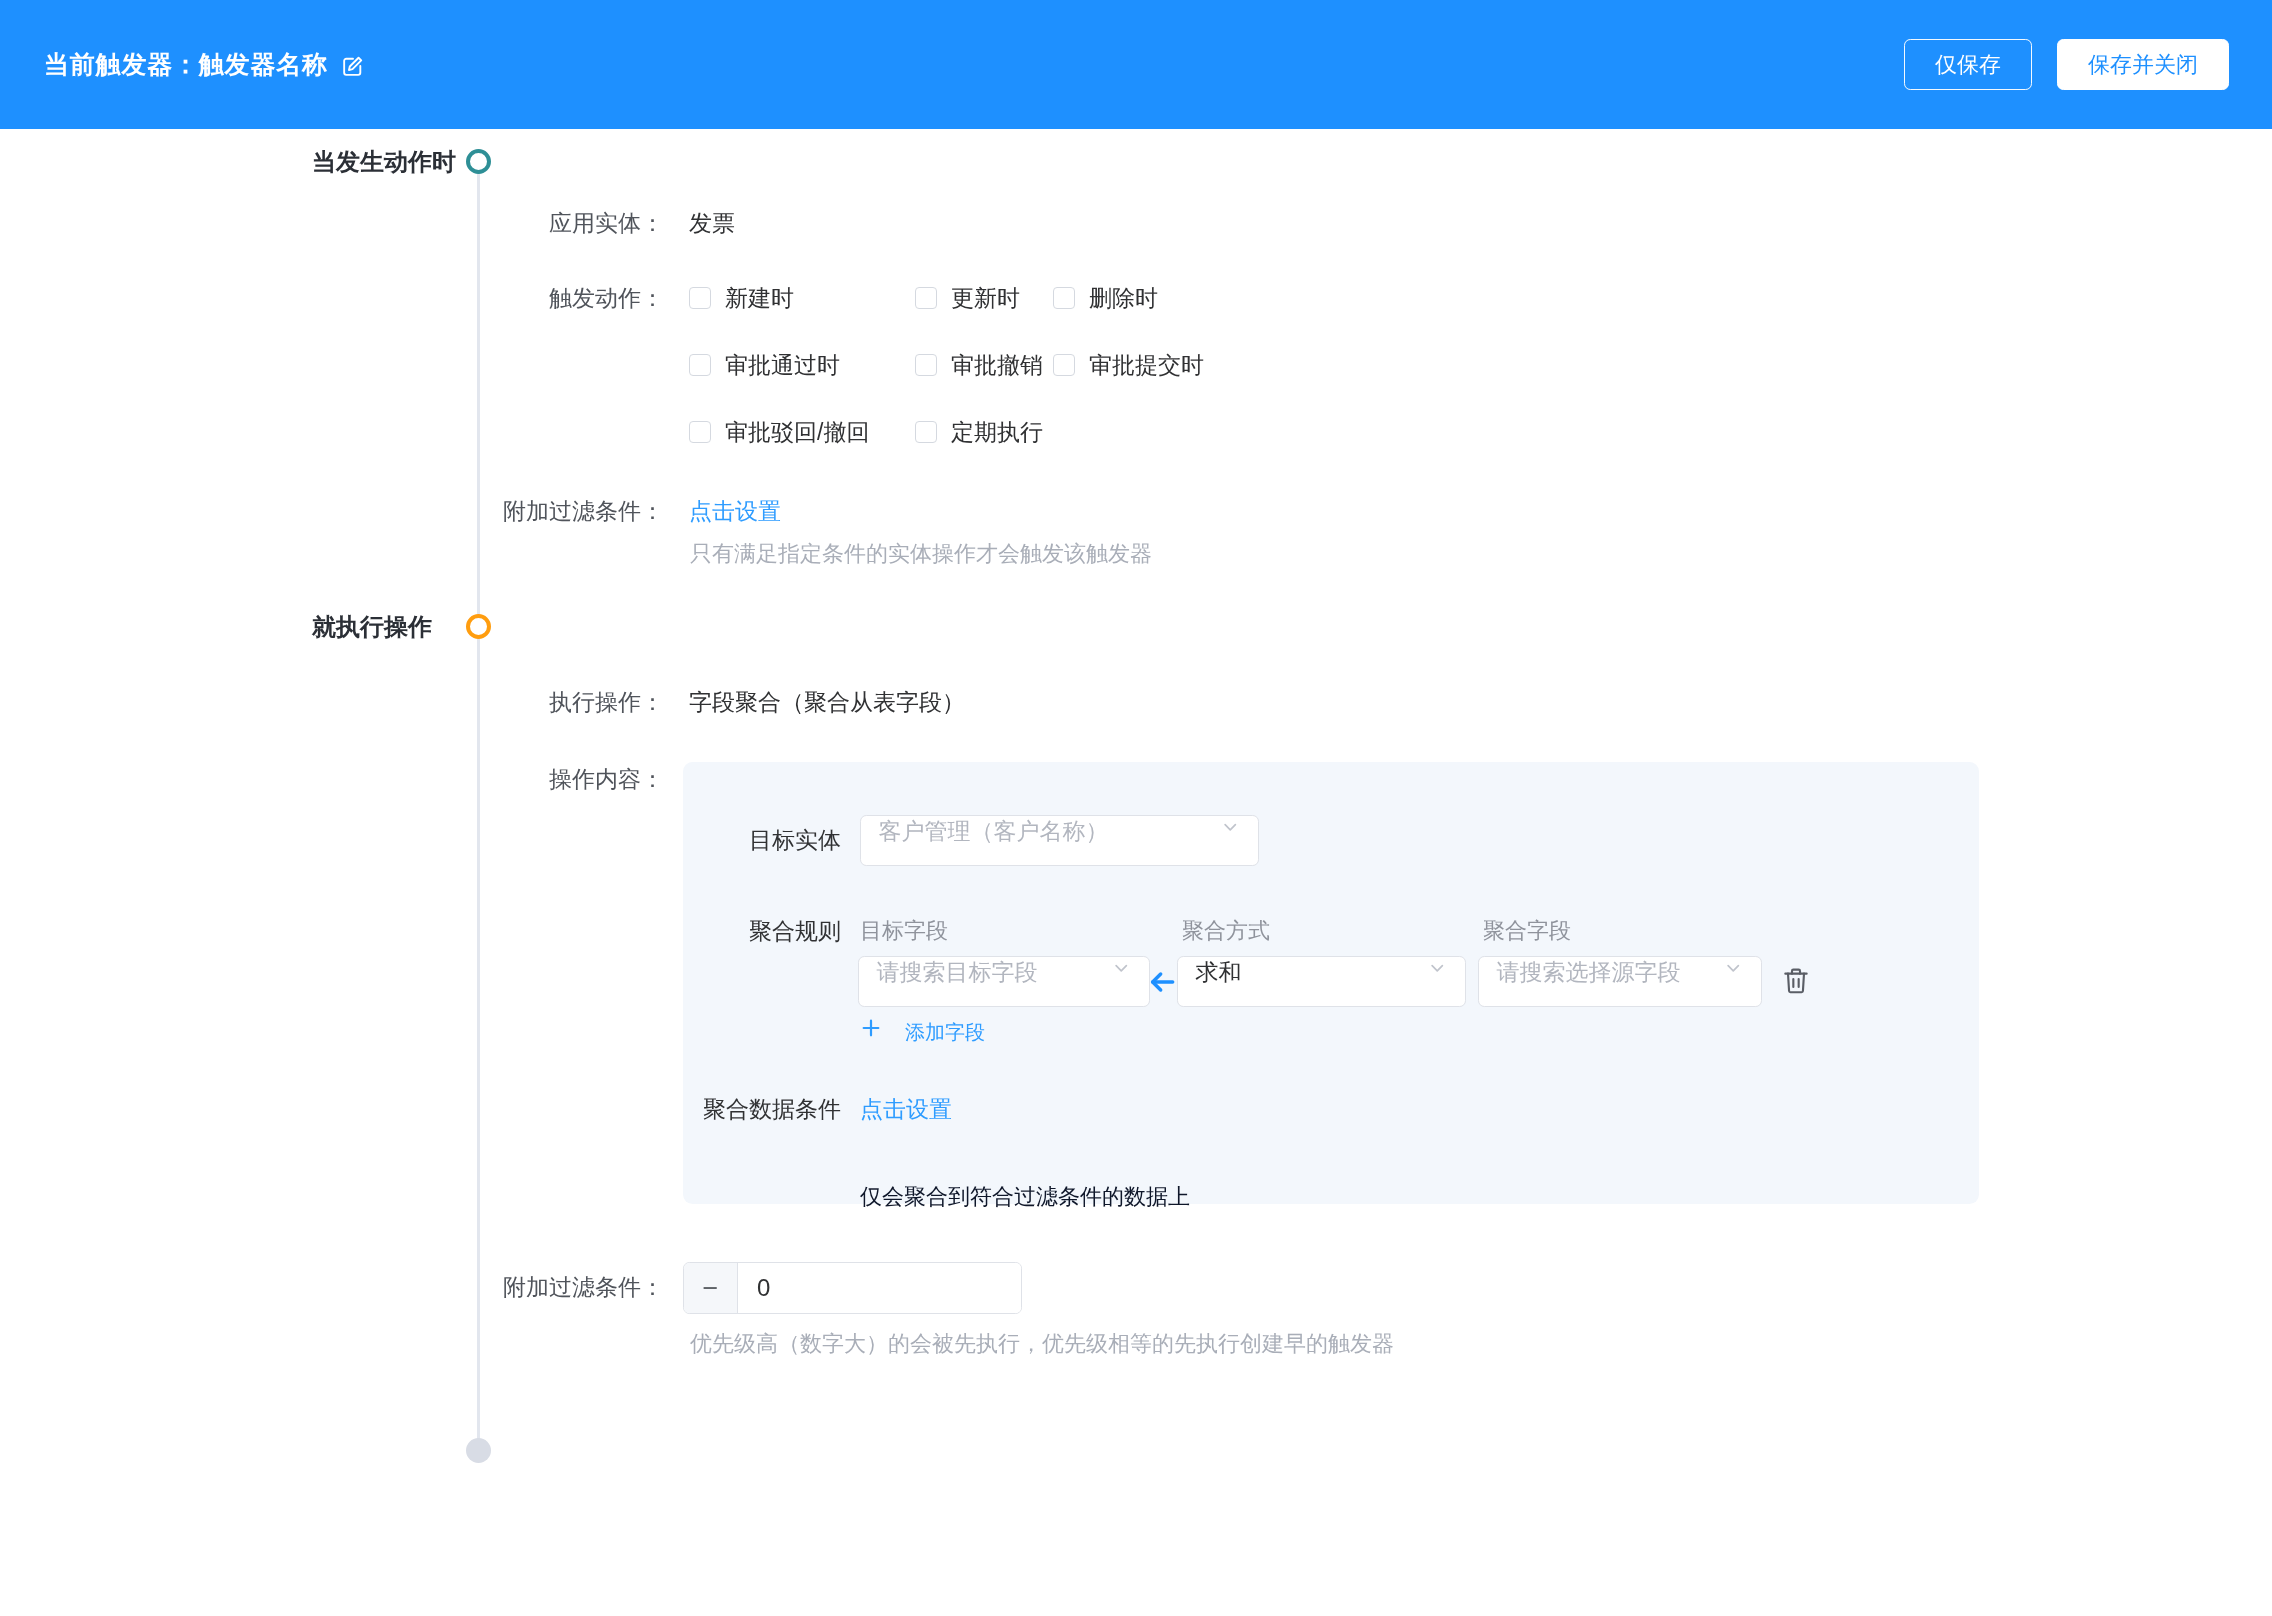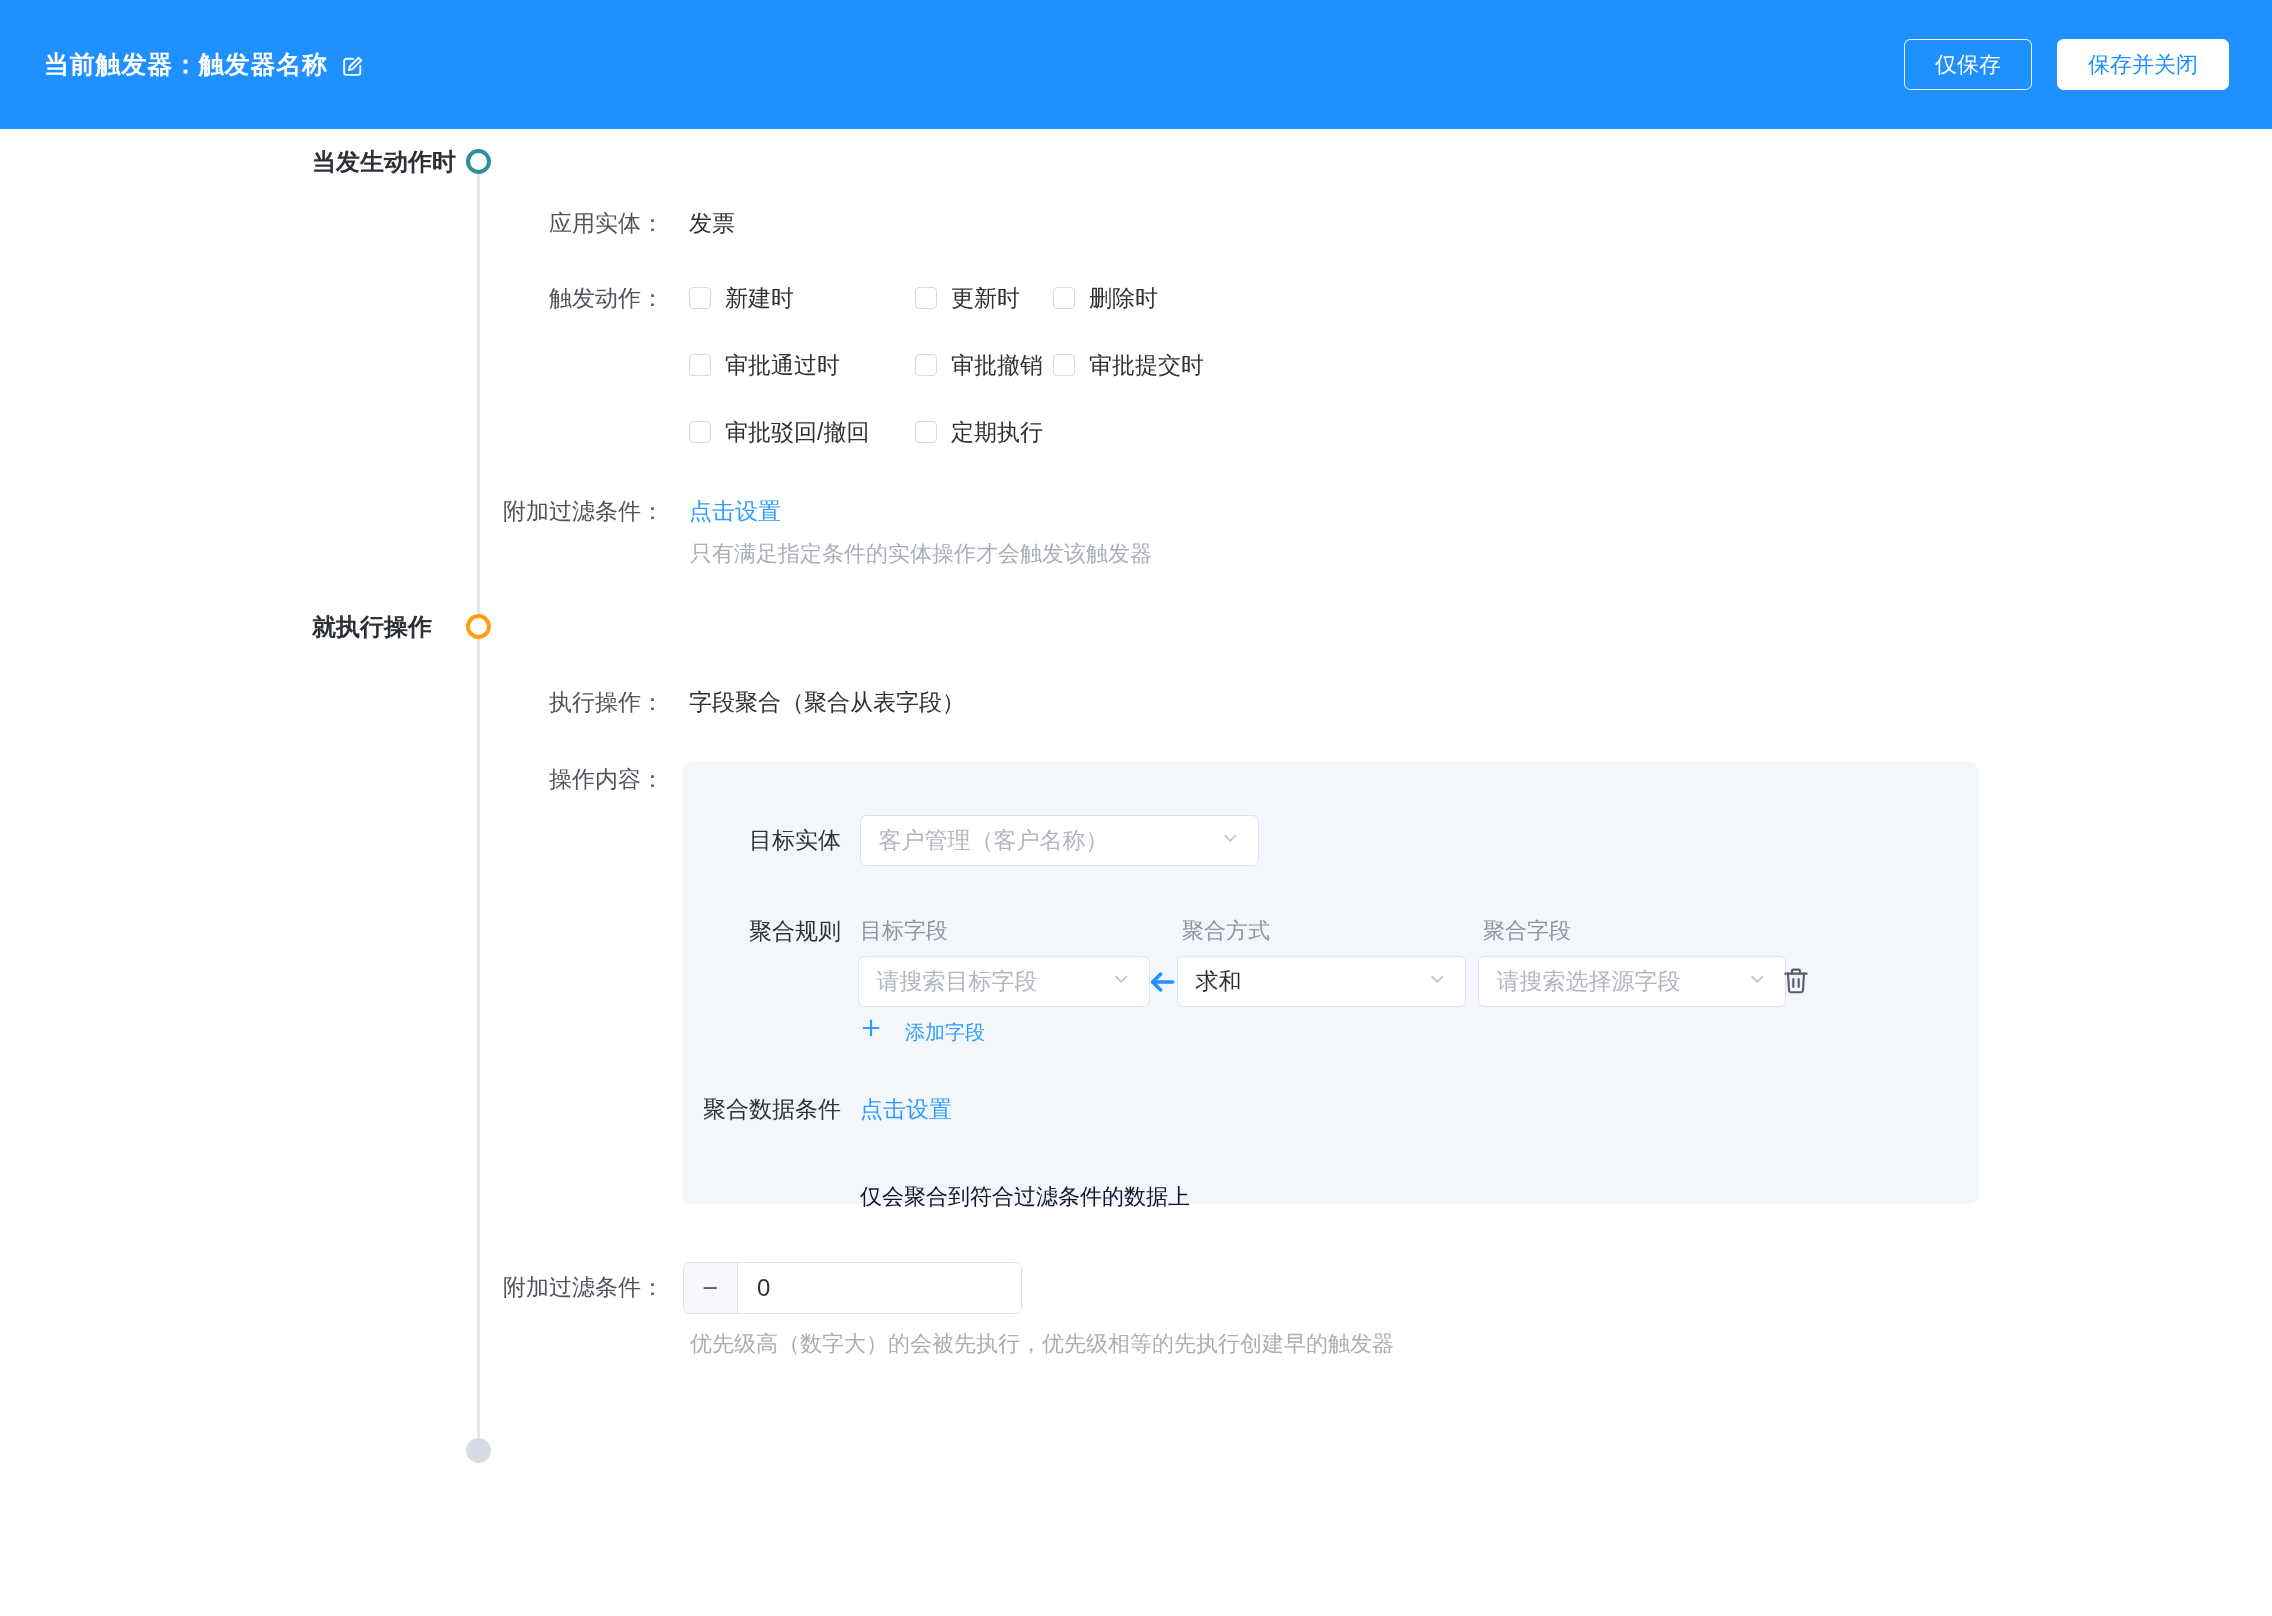--- a/index.html
+++ b/index.html
@@ -58,28 +58,28 @@
   .cb-box { width:22px; height:22px; border:1.6px solid #d5d9e0; border-radius:4px; background:#fff; flex:none; }
   .cb-label { font-size:23px; color:#303133; line-height:32px; white-space:nowrap; }
 
   
   .panel { position:absolute; left:683px; top:662px; width:1296px; height:442px;
            background:#f3f7fc; border-radius:9.5px; }
   .p-label { position:absolute; width:158px; text-align:right; font-size:23px; color:#303133;
              line-height:32px; white-space:nowrap; }
   .p-col-header { position:absolute; font-size:22px; color:#8f939c; line-height:32px; white-space:nowrap; }
   .select { position:absolute; height:51px; background:#ffffff; border:1.6px solid #dfe2e8;
-            border-radius:6.3px; display:flex; align-items:center; justify-content:space-between;
+            border-radius:6.3px; display:flex; justify-content:space-between;
             padding:0 17.4px; font-size:23px; cursor:pointer; }
   .select .ph  { color:#b2b6bf; white-space:nowrap; overflow:hidden; }
   .select .val { color:#303133; white-space:nowrap; }
   .sel-target-entity { left:177px; top:53px;  width:399px; }
   .sel-target-field  { left:175px; top:194px; width:292px; }
   .sel-method        { left:494px; top:194px; width:289px; }
-  .sel-source-field  { left:795px;top:194px; width:308px; }
+  .sel-source-field  { left:795px;top:194px; width:284px; }
   .arrow-left-wrap { position:absolute; left:461px; top:204px; width:35px; height:32px;
                      display:flex; align-items:center; justify-content:center; }
   .trash-wrap { position:absolute; left:1094px; top:200px; width:38px; height:38px;
                 display:flex; align-items:center; justify-content:center; cursor:pointer; }
   .add-field { position:absolute; left:177px; top:254px; display:flex; align-items:flex-end; gap:23px;
                color:#2e9cff; font-size:20px; line-height:32px; cursor:pointer; }
   .p-cond-link { position:absolute; left:177px; top:331px; }
   .p-cond-hint { position:absolute; left:177px; top:372px; font-size:22px; color:#0f172a; line-height:32px; white-space:nowrap;margin-top:47px; }
 
   

